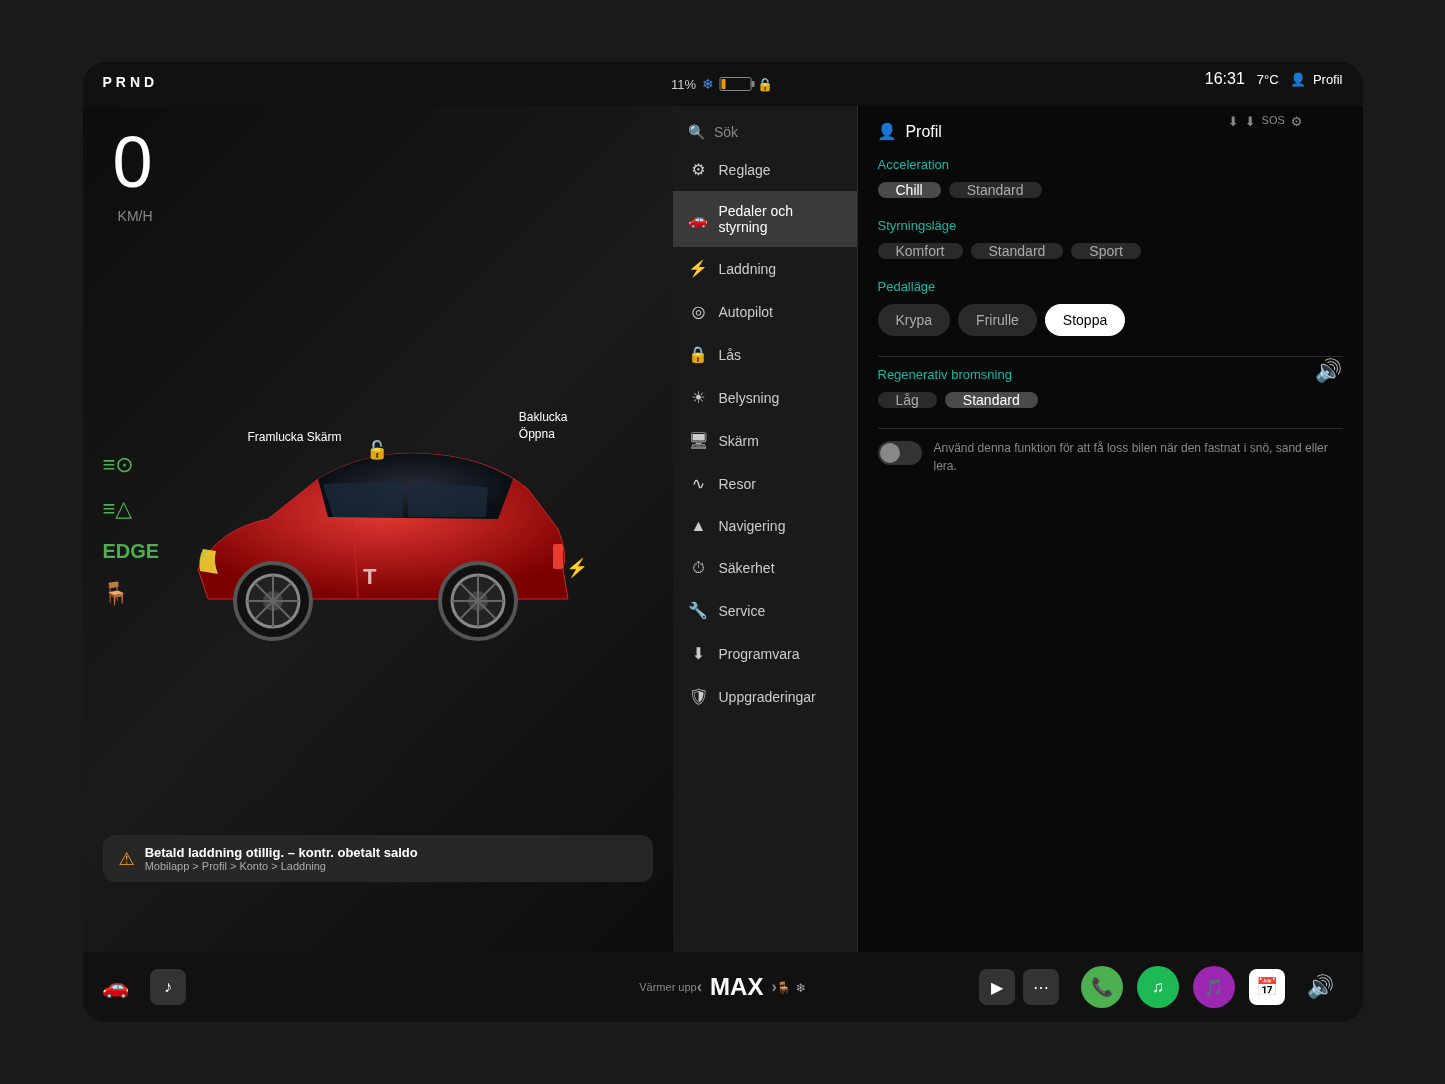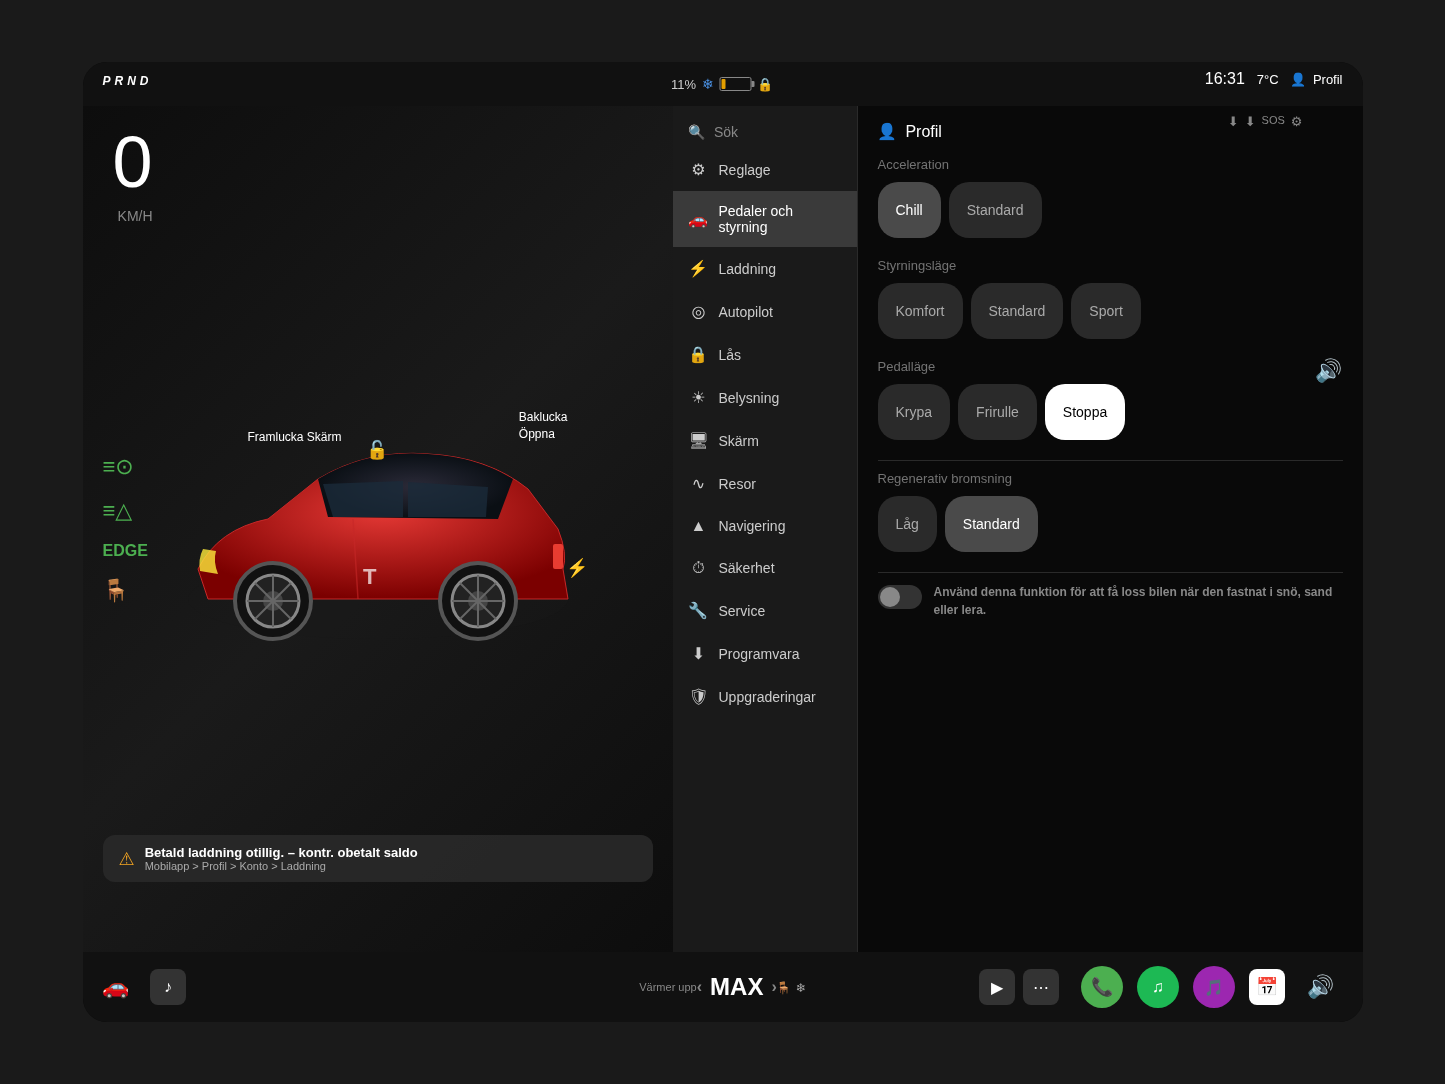--- a/index.html
+++ b/index.html
@@ -29,27 +29,26 @@
       display: flex;
       align-items: center;
       padding: 8px 20px;
       background: #111;
       height: 44px;
       position: relative;
       z-index: 10;
     }
     .prnd {
       color: #fff;
-      font-size: 12px;
+      font-size: 14px;
       font-weight: 600;
       letter-spacing: 4px;
       position: absolute;
       left: 20px;
       top: 12px;
-      font-style: italic;
     }
     .status-center {
       display: flex;
       align-items: flex-end;
       gap: 12px;
       position: absolute;
       left: 50%;
       transform: translateX(-50%);
     }
     .battery-info {
@@ -319,34 +318,34 @@
       align-items: center;
       gap: 8px;
       margin-bottom: 16px;
       font-size: 16px;
       font-weight: 500;
       color: #fff;
     }
 
     .section-title {
       font-size: 13px;
-      color: #737373;
+      color: #14b8a6;
       margin-bottom: 10px;
       font-weight: 500;
     }
 
     .button-group {
       display: flex;
       gap: 8px;
       margin-bottom: 20px;
       flex-wrap: wrap;
     }
 
     .option-btn {
-      padding: 20px 18px;
+      padding: 0 18px;
       border-radius: 20px;
       border: none;
       font-size: 14px;
       cursor: pointer;
       background: #2a2a2a;
       color: #aaa;
     }
     .option-btn.active {
       background: #4a4a4a;
       color: #fff;
@@ -392,21 +391,21 @@
       width: 20px;
       height: 20px;
       border-radius: 50%;
       background: #888;
       top: 2px;
       left: 2px;
       transition: all 0.2s;
     }
 
     .toggle-label { font-size: 14px; color: #fff; font-weight: 500; }
-    .toggle-desc { font-size: 12px; color: #888; line-height: 1.5; font-weight: bold; }
+    .toggle-desc { font-size: 12px; color: #888; line-height: 1.5; }
 
     .divider {
       height: 1px;
       background: #2a2a2a;
       margin: 10px 0;
     }
 
     .volume-icon {
       position: absolute;
       right: 20px;
@@ -450,21 +449,21 @@
     <div class="car-panel">
 
       <div class="speed-display">
         <div class="speed-number">0</div>
         <div class="speed-unit">KM/H</div>
       </div>
 
       <div class="car-icons-left">
         <span class="car-icon">≡⊙</span>
         <span class="car-icon">≡△</span>
-        <span class="car-icon" style="color:#4CAF50;font-size:16px;font-weight:bold;">EDGE</span>
+        <span class="car-icon" style="color:#4CAF50;font-size:20px;font-weight:bold;">EDGE</span>
         <span class="car-icon red">🪑</span>
       </div>
 
       <div class="car-image">
         
         <div style="position:absolute;left:80px;top:30px;color:#fff;font-size:12px;text-align:left;line-height:1.4;">
           <span>Framlucka
 Skärm</span>
         </div>
         

